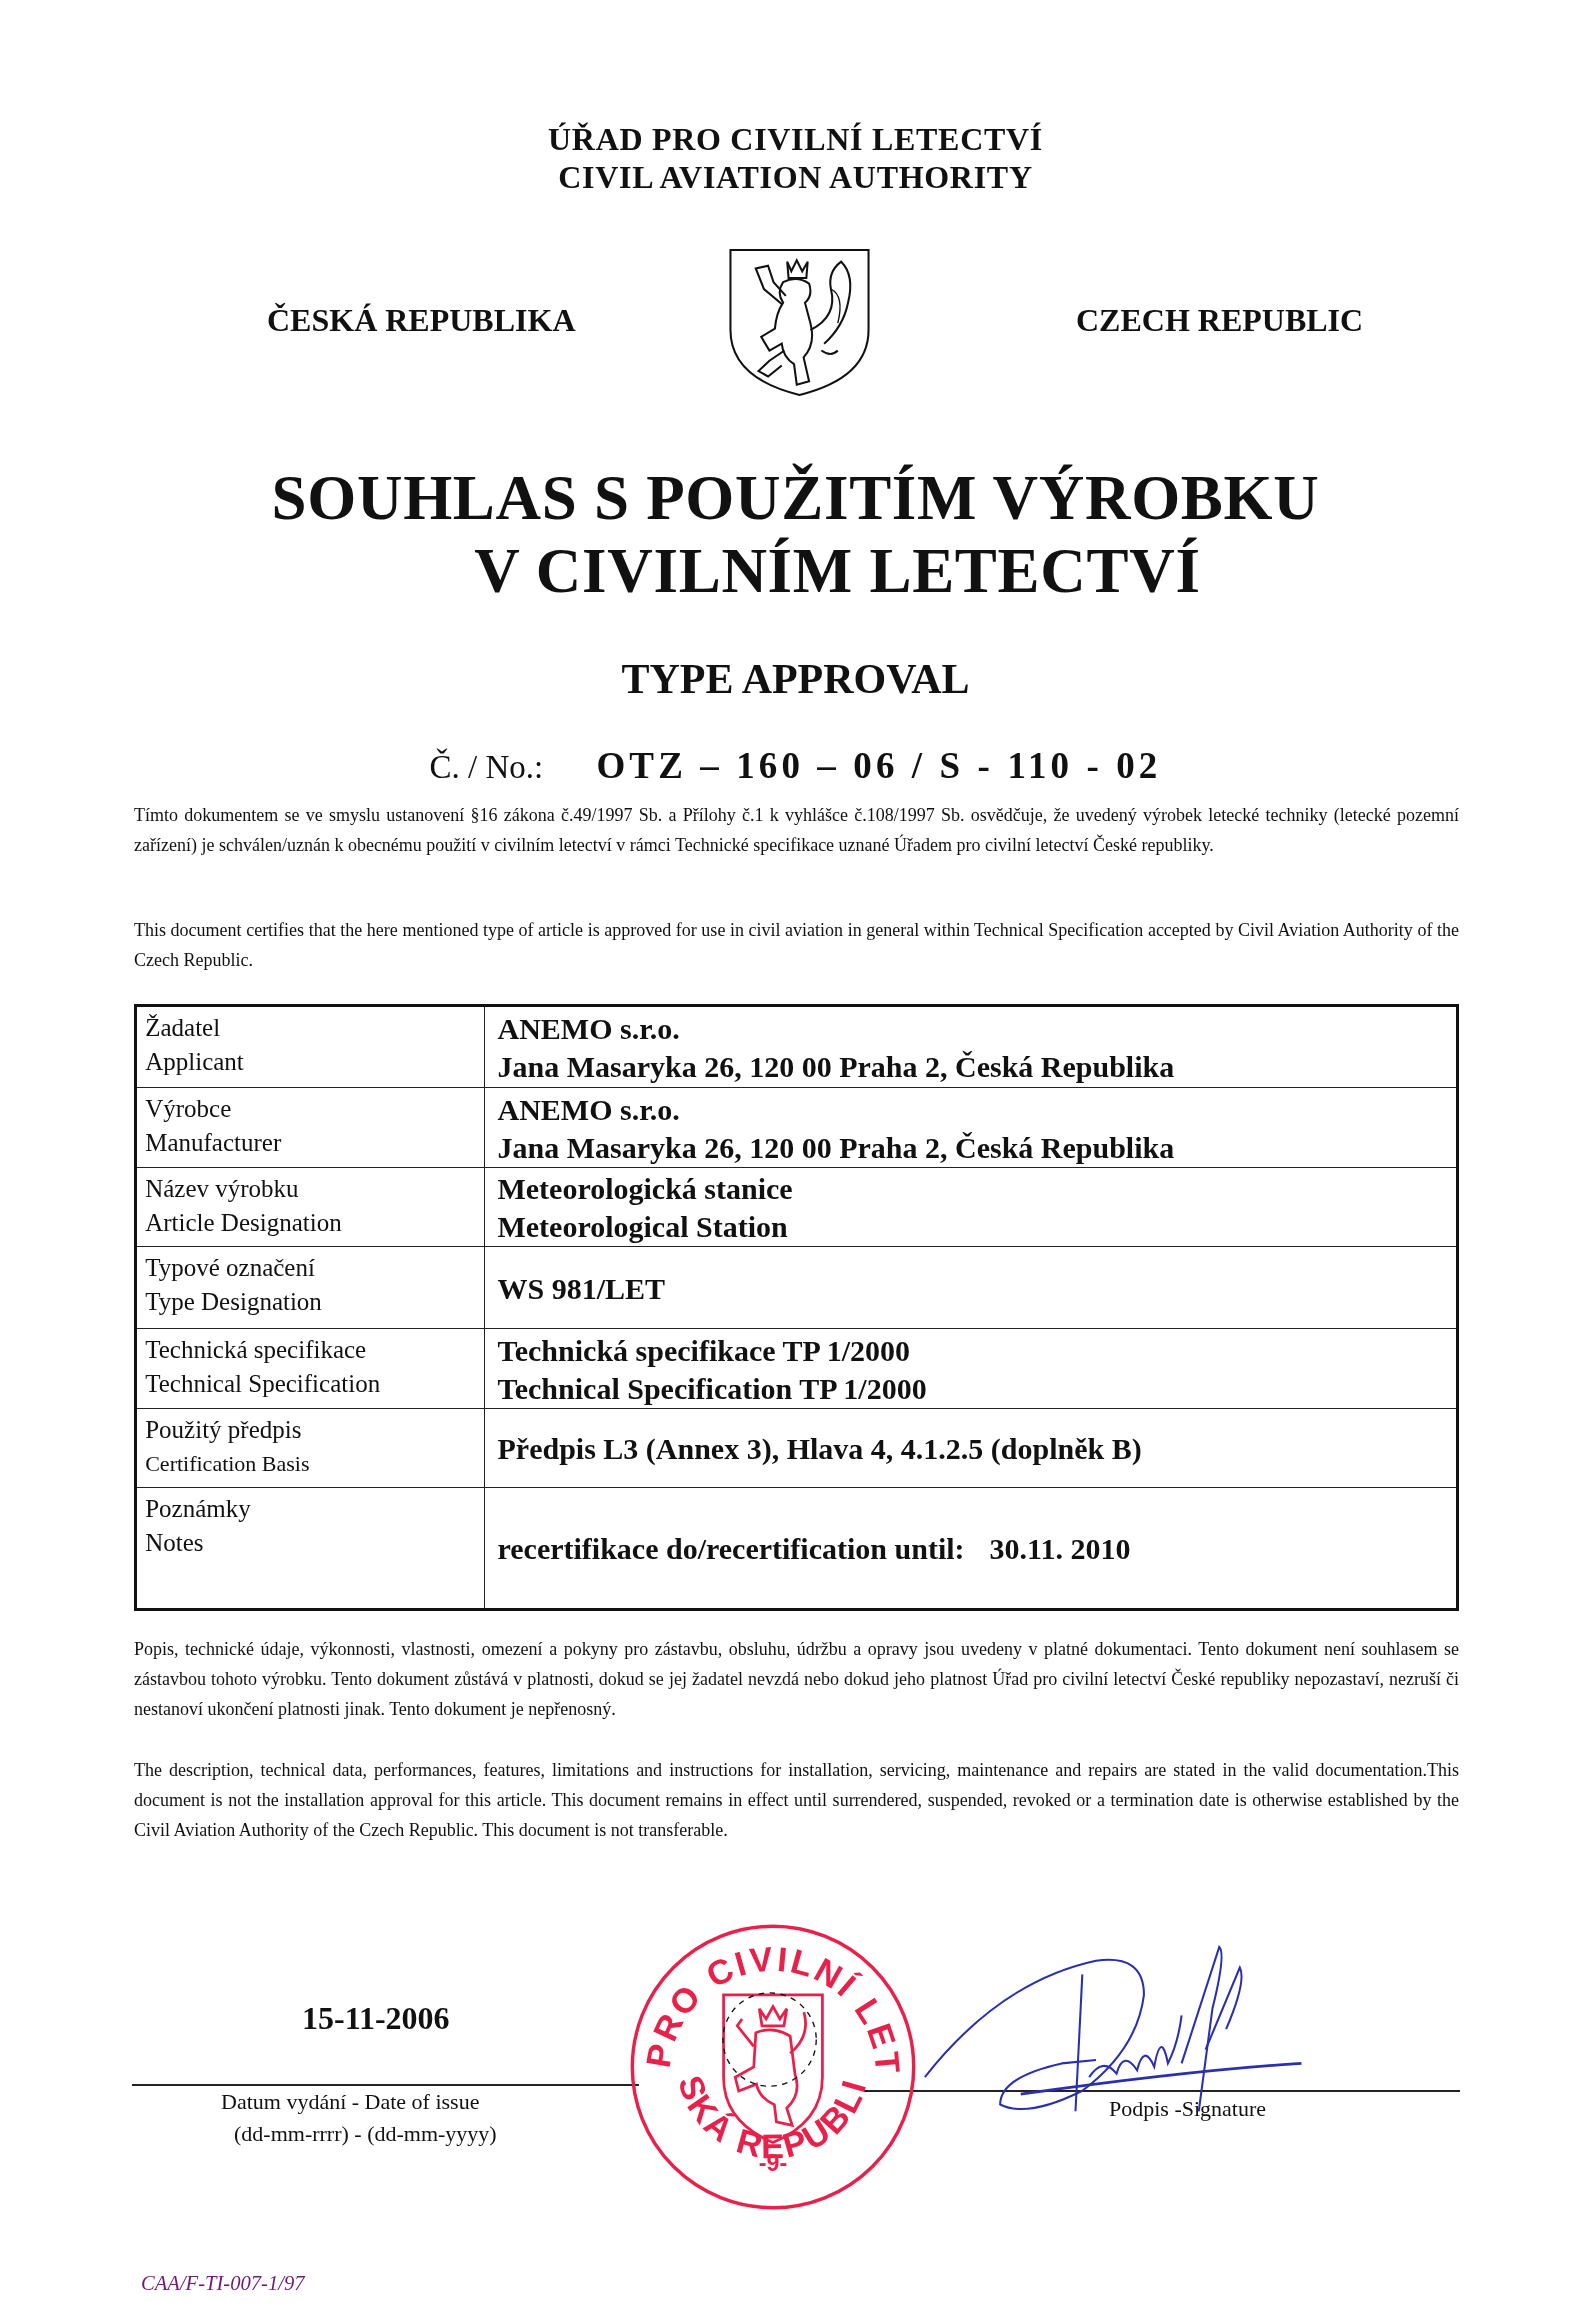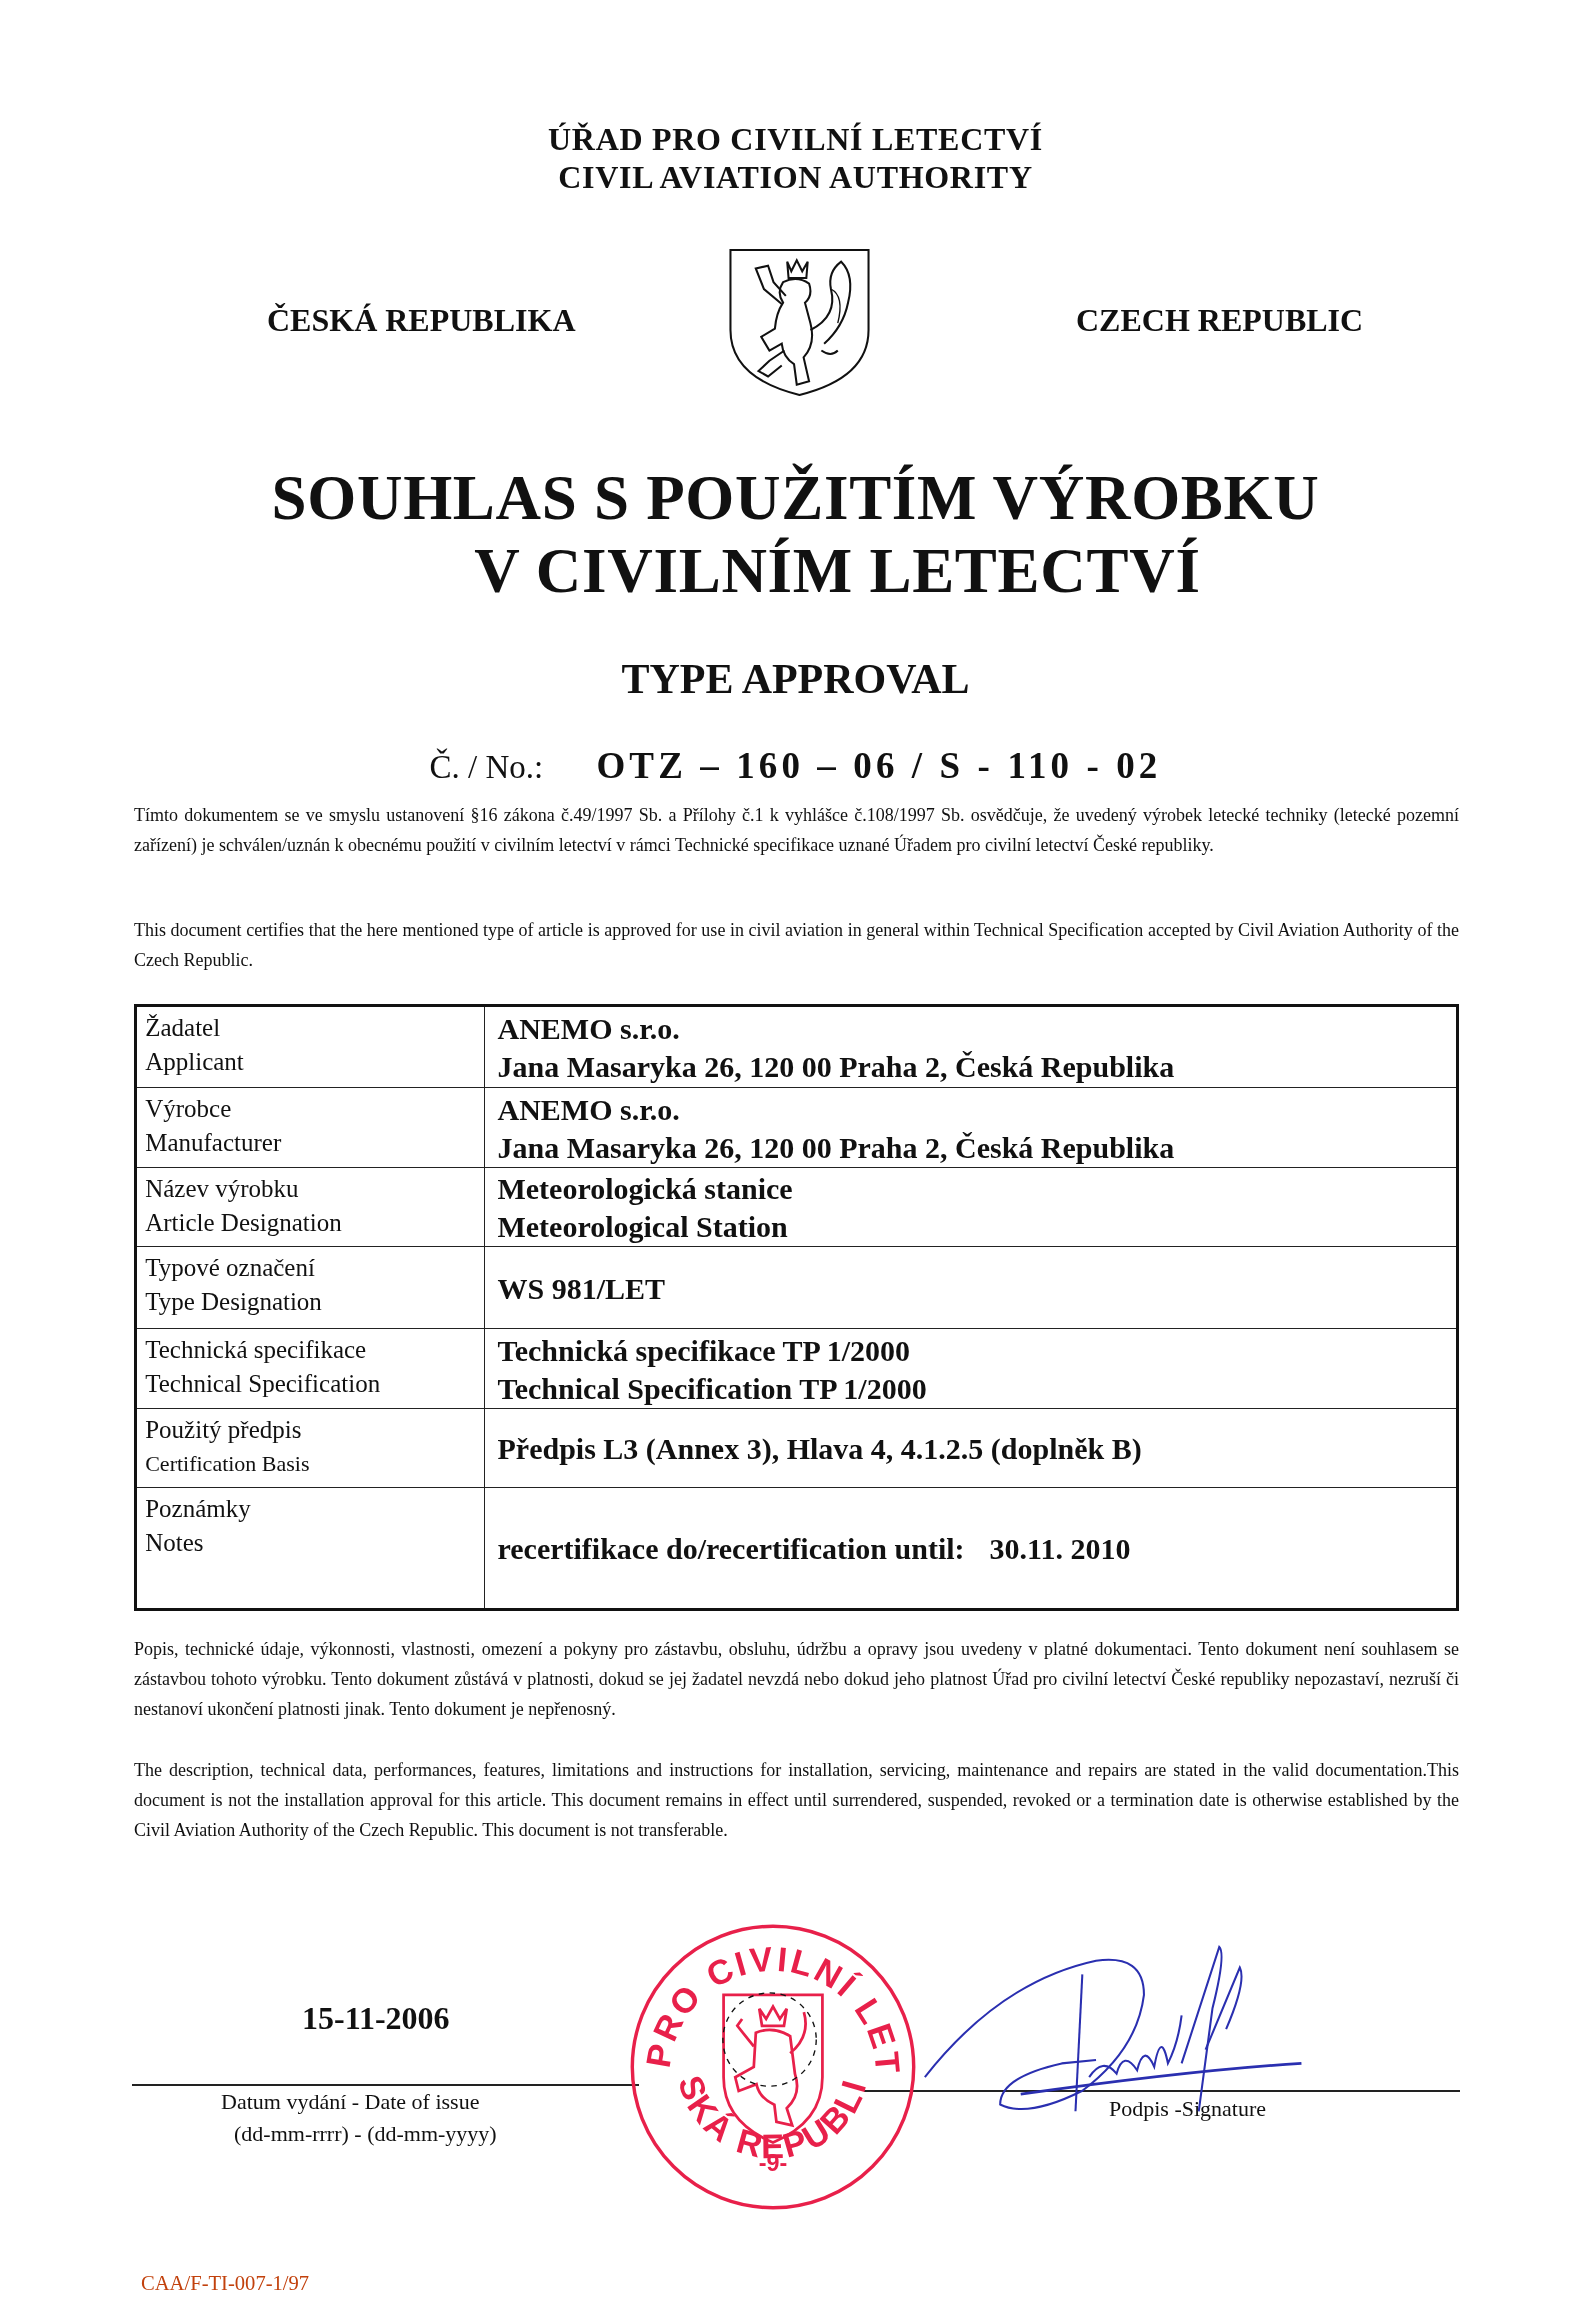--- a/index.html
+++ b/index.html
@@ -17,21 +17,21 @@
   table.cert { position:absolute; left:134px; top:1004px; width:1325px; border-collapse:collapse;
                border:3.4px solid #111; }
   table.cert td { border:1.4px solid #222; vertical-align:top; padding:0; }
   td.lab { width:339px; font-size:25px; line-height:34px; padding:4.1px 0 0 8.2px !important; }
   td.val { font-weight:bold; font-size:30px; line-height:38px; padding:2.7px 0 0 12.3px !important; }
   .small-lab { font-size:22px; }
   .row-mid td.val { vertical-align:middle; }
   .date { font-weight:bold; font-size:32px; top:2000px; left:302px; }
   .rule { height:2.1px; background:#222; }
   .caption { font-size:22px; line-height:30px; }
-  .formcode { font-size:20.6px; left:141px; top:2272px; color:#c2410c; }
+  .formcode { font-style:italic; font-size:20.6px; left:141px; top:2272px; color:#701a75; }
 </style>
 </head>
 <body>
 
 <div class="abs center hdr" style="top:120px;">ÚŘAD PRO CIVILNÍ LETECTVÍ</div>
 <div class="abs center hdr" style="top:158px;">CIVIL AVIATION AUTHORITY</div>
 
 <div class="abs country" style="left:267px;">ČESKÁ REPUBLIKA</div>
 <div class="abs country" style="left:1076px;">CZECH REPUBLIC</div>
 

